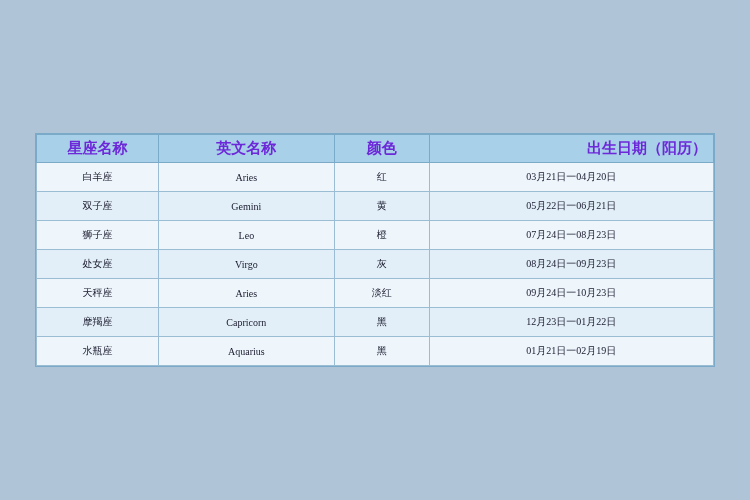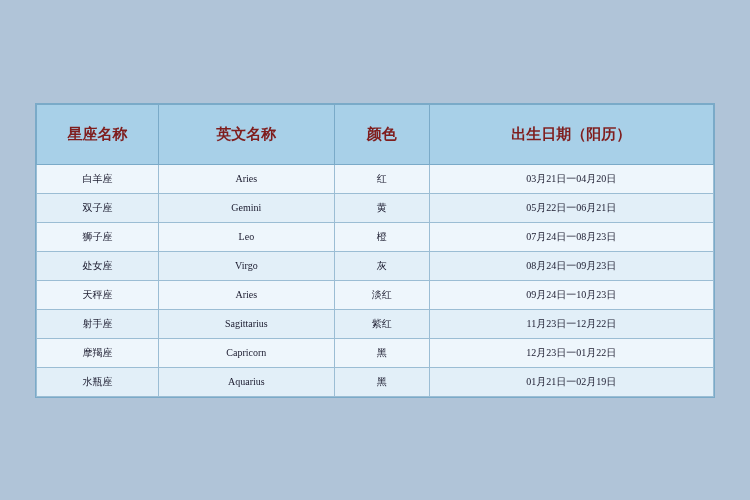--- a/index.html
+++ b/index.html
@@ -28,25 +28,25 @@
       width: 100%;
       border-collapse: collapse;
     }
 
     thead tr {
       background-color: #a8d0e8;
     }
 
     thead th {
       border: 1px solid #7aaac8;
-      padding: 20px 6px;
+      padding: 4px 6px;
       text-align: center;
       font-size: 15px;
       font-weight: bold;
-      color: #7f1d1d;
+      color: #6d28d9;
     }
 
     tbody tr {
       background-color: #eef6fc;
     }
 
     tbody tr:nth-child(even) {
       background-color: #e2eff8;
     }
 
@@ -54,21 +54,21 @@
       border: 1px solid #9bbdd4;
       padding: 7px 6px;
       text-align: center;
       font-size: 10px;
       color: #1a1a2e;
     }
 
     .col-chinese { width: 18%; }
     .col-english { width: 26%; margin-left: 29px; }
     .col-color   { width: 14%; }
-    .col-date    { width: 42%; }
+    .col-date    { width: 42%; text-align: right; }
   </style>
 </head>
 <body>
 
 <div class="table-container">
   <table>
     <thead>
       <tr>
         <th class="col-chinese">星座名称</th>
         <th class="col-english">英文名称</th>
@@ -101,26 +101,20 @@
           <td>灰</td>
           <td>08月24日一09月23日</td>
         </tr>
         <tr>
           <td>天秤座</td>
           <td>Aries</td>
           <td>淡红</td>
           <td>09月24日一10月23日</td>
         </tr>
         <tr>
-          <td>射手座</td>
-          <td>Sagittarius</td>
-          <td>紫红</td>
-          <td>11月23日一12月22日</td>
-        </tr>
-        <tr>
           <td>摩羯座</td>
           <td>Capricorn</td>
           <td>黑</td>
           <td>12月23日一01月22日</td>
         </tr>
         <tr>
           <td>水瓶座</td>
           <td>Aquarius</td>
           <td>黑</td>
           <td>01月21日一02月19日</td>

